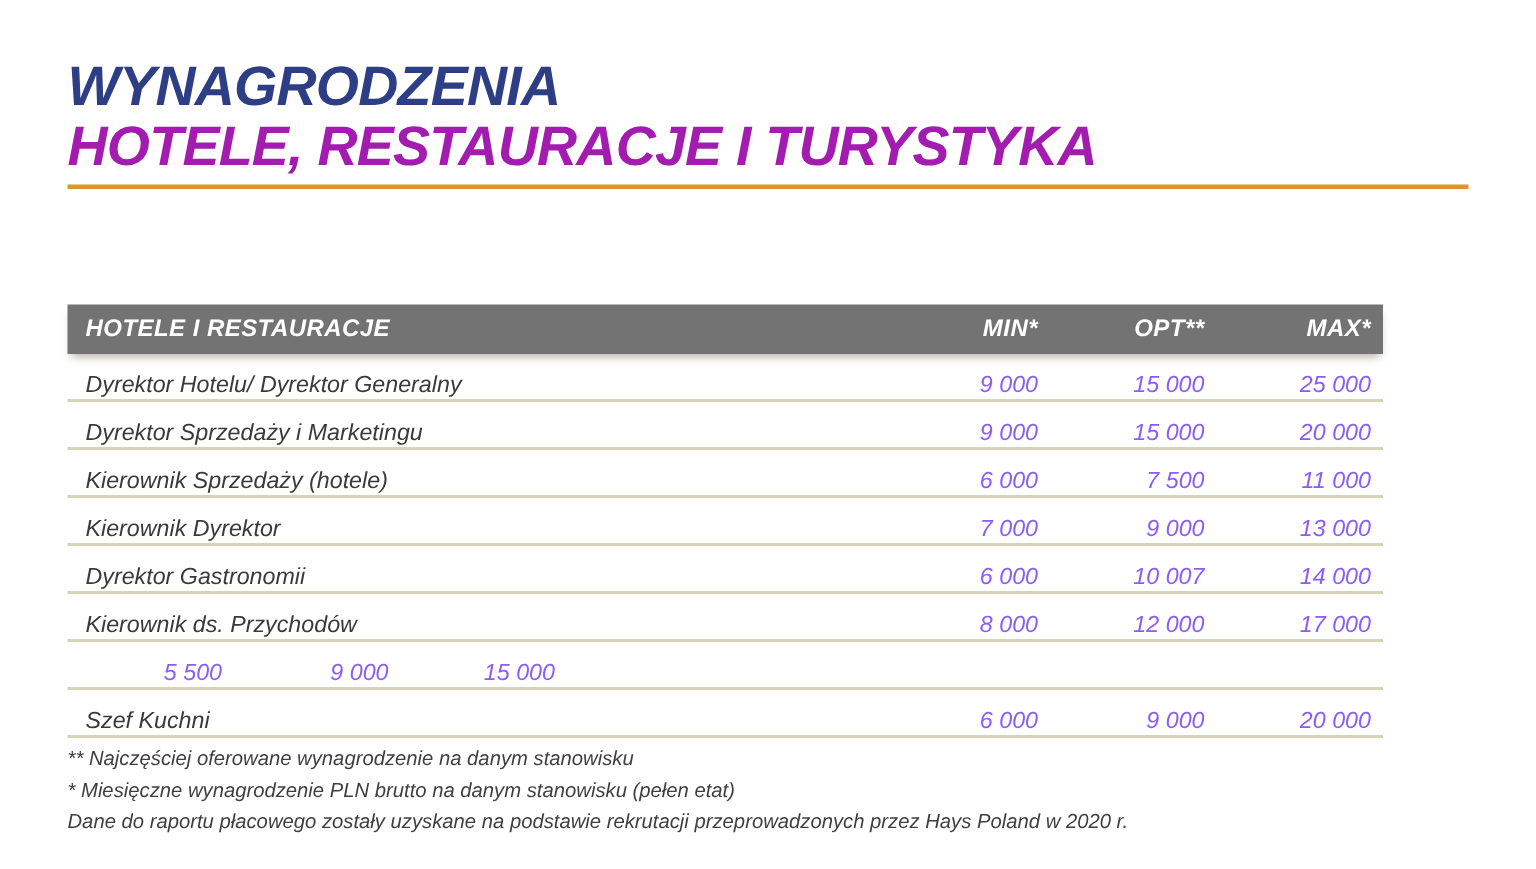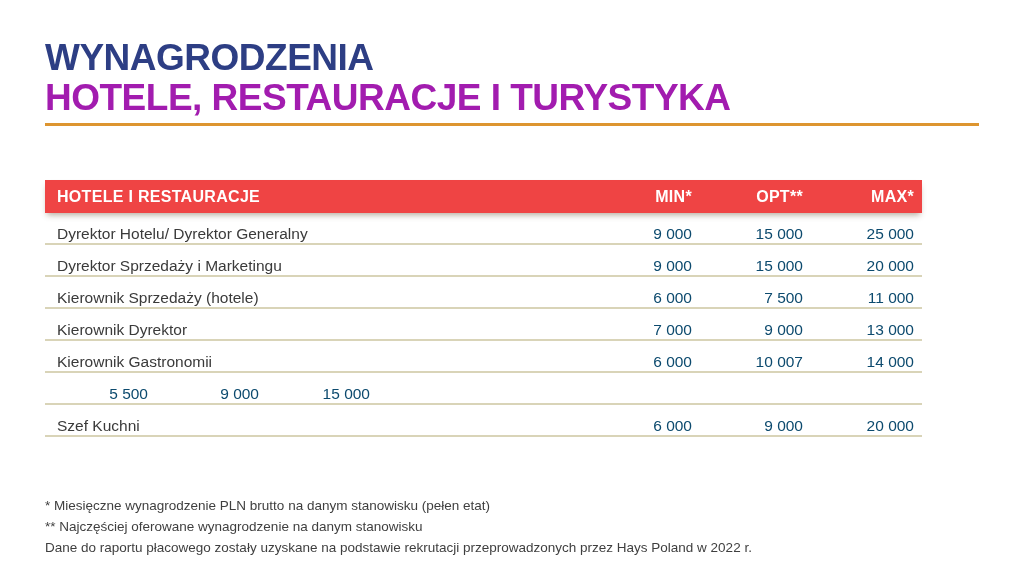--- a/index.html
+++ b/index.html
@@ -6,20 +6,21 @@
   html,body { background:#ffffff; }
   body {
     font-family:"Liberation Sans", sans-serif;
     width:1024px; height:579px;
     overflow:hidden;
   }
   .page {
     position:relative;
     width:1024px; height:480px;
     background:#ffffff;
+    font-style:italic;
   }
   
   .title-block {
     position:absolute; left:45px; top:38px;
   }
   .title {
     font-size:37px; font-weight:800; letter-spacing:-0.5px;
     line-height:40px; color:#2D3E84;
   }
   .subtitle {
@@ -29,33 +30,34 @@
   .title-rule {
     position:absolute; left:45px; top:123px;
     width:934px; height:3px; background:#DD9530;
   }
   
   .salary-table {
     position:absolute; left:45px; top:180px; width:877px;
   }
   .t-header {
     display:flex; align-items:center;
-    height:33px; background:#ef4444; color:#ffffff;
+    height:33px; background:#737373; color:#ffffff;
     font-size:16px; font-weight:700; letter-spacing:0.3px;
     box-shadow:0 4px 6px -2px rgba(90,70,40,0.45);
+    margin-top:23px;
   }
   .t-row {
     display:flex; align-items:flex-end;
     height:32px;
     border-bottom:2px solid #D9D4B8;
     font-size:15.5px; color:#3A3A3A;
   }
   .cell-label { flex:1; padding-left:12px; }
   .cell-num   { width:111px; text-align:right; padding-right:8px; white-space:pre; }
-  .t-row .cell-num { color:#0c4a6e; }
+  .t-row .cell-num { color:#8b5cf6; }
   
   .footnotes {
     position:absolute; left:45px; top:495px;
     font-size:13.5px; line-height:21px; color:#3F3F3F;
   }
 </style>
 </head>
 <body>
 
 <div class="page">
@@ -98,41 +100,47 @@
     </div>
 
     <div class="t-row">
       <div class="cell-label">Kierownik Dyrektor</div>
       <div class="cell-num">7 000</div>
       <div class="cell-num">9 000</div>
       <div class="cell-num">13 000</div>
     </div>
 
     <div class="t-row">
-      <div class="cell-label">Kierownik Gastronomii</div>
+      <div class="cell-label">Dyrektor Gastronomii</div>
       <div class="cell-num">6 000</div>
       <div class="cell-num">10 007</div>
       <div class="cell-num">14 000</div>
     </div>
 
+    <div class="t-row">
+      <div class="cell-label">Kierownik ds. Przychodów</div>
+      <div class="cell-num">8 000</div>
+      <div class="cell-num">12 000</div>
+      <div class="cell-num">17 000</div>
+    </div>
 
     <div class="t-row">
       <div class="cell-num">5 500</div>
       <div class="cell-num">9 000</div>
       <div class="cell-num">15 000</div>
     </div>
 
     <div class="t-row">
       <div class="cell-label">Szef Kuchni</div>
       <div class="cell-num">6 000</div>
       <div class="cell-num">9 000</div>
       <div class="cell-num">20 000</div>
     </div>
 
   </div>
 
   <div class="footnotes">
+    <div>** Najczęściej oferowane wynagrodzenie na danym stanowisku</div>
     <div>* Miesięczne wynagrodzenie PLN brutto na danym stanowisku (pełen etat)</div>
-    <div>** Najczęściej oferowane wynagrodzenie na danym stanowisku</div>
-    <div>Dane do raportu płacowego zostały uzyskane na podstawie rekrutacji przeprowadzonych przez Hays Poland w 2022 r.</div>
+    <div>Dane do raportu płacowego zostały uzyskane na podstawie rekrutacji przeprowadzonych przez Hays Poland w 2020 r.</div>
   </div>
 
 </div>
 
 </body></html>

